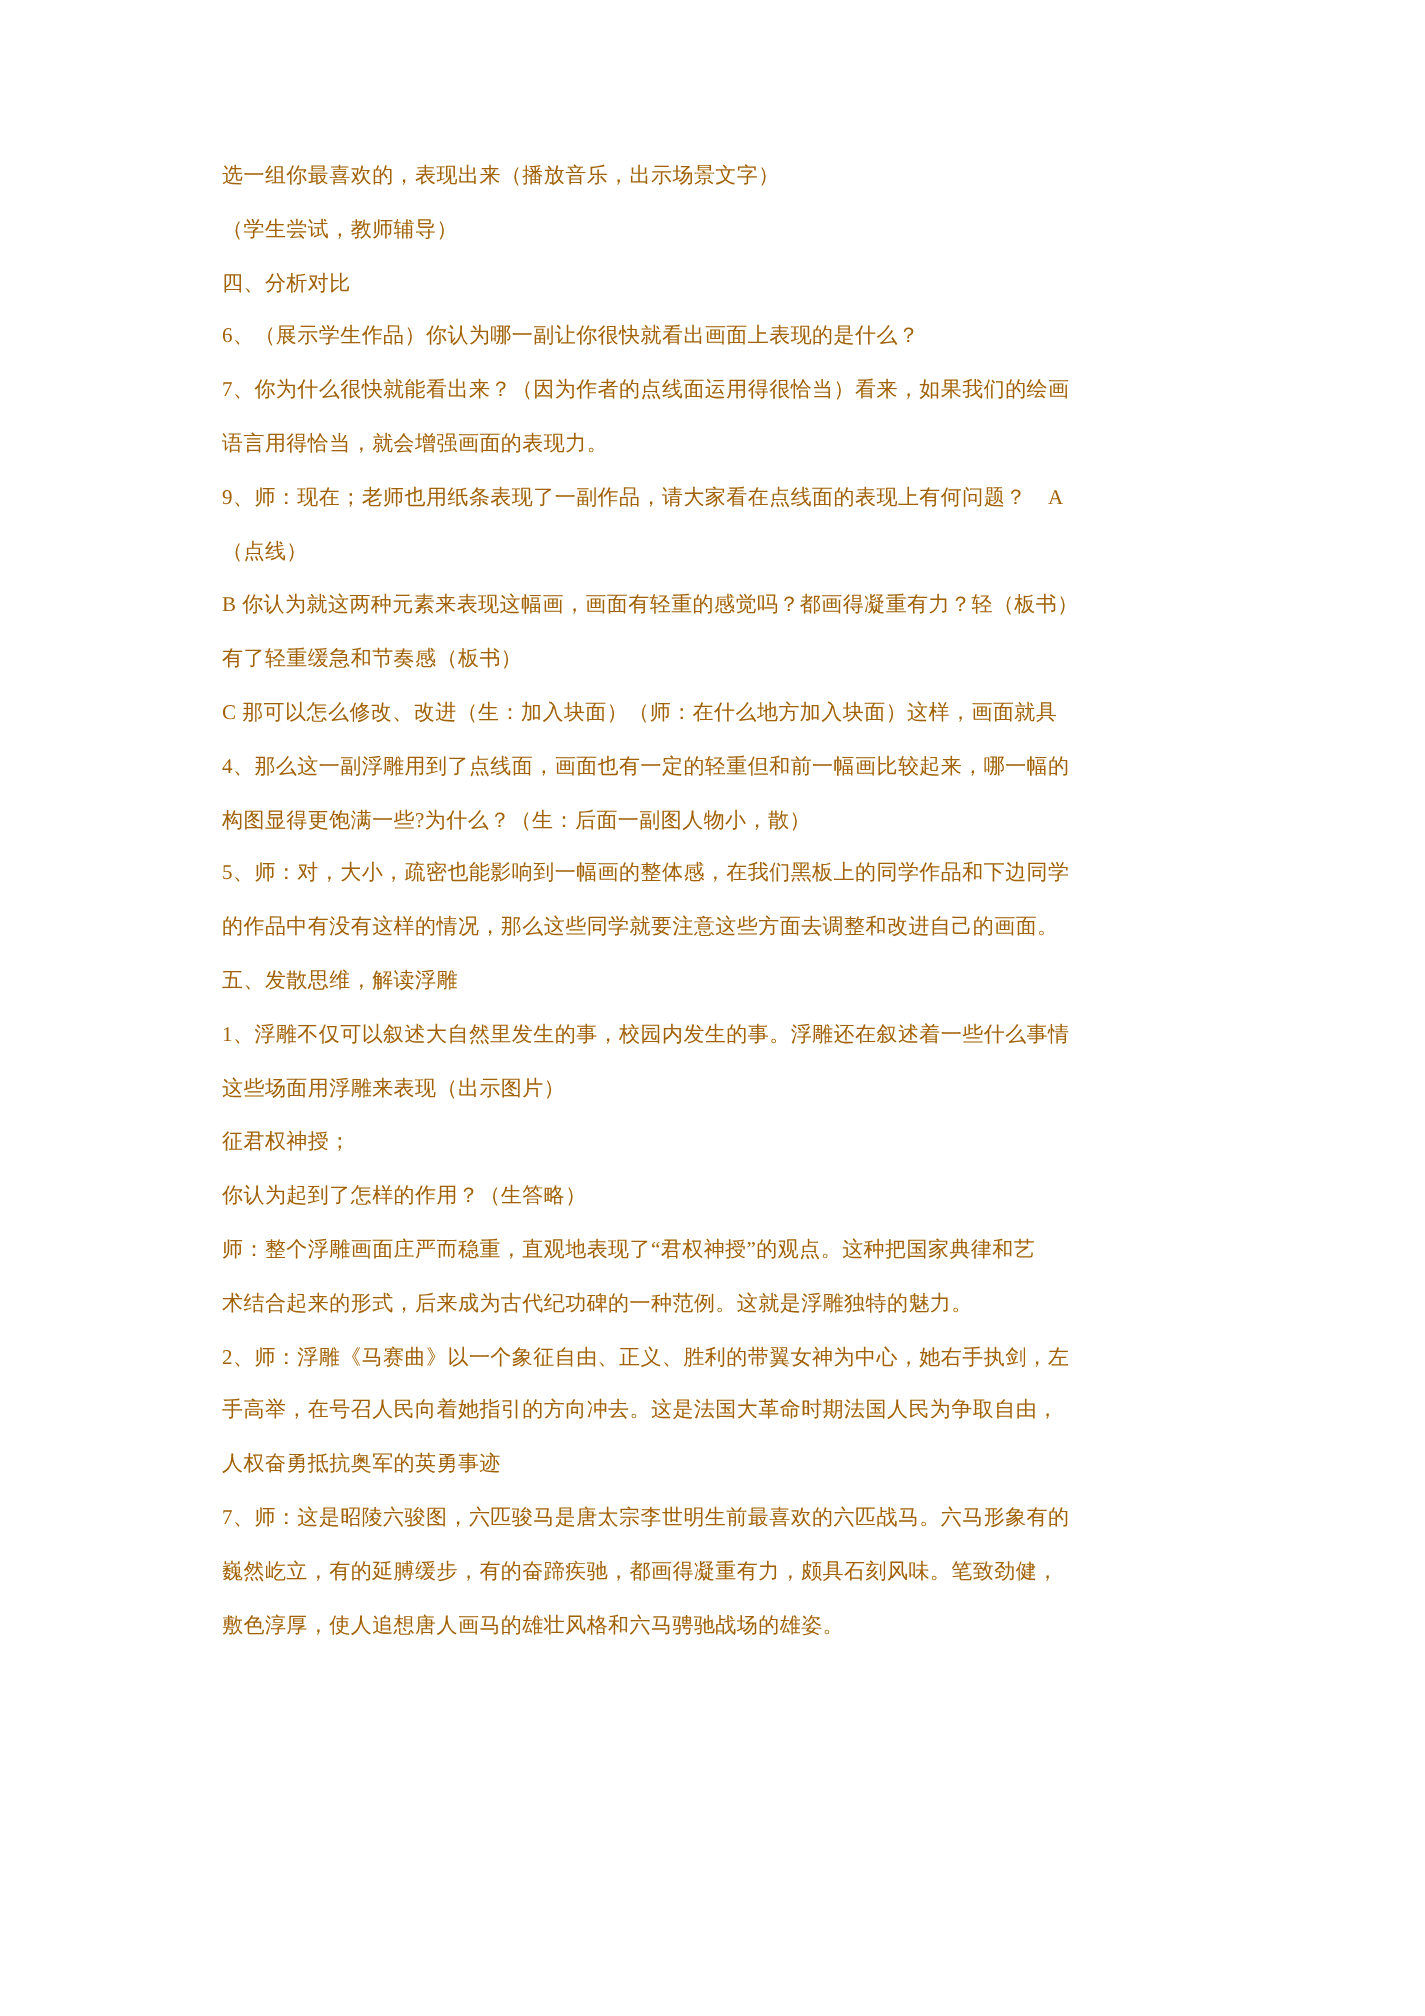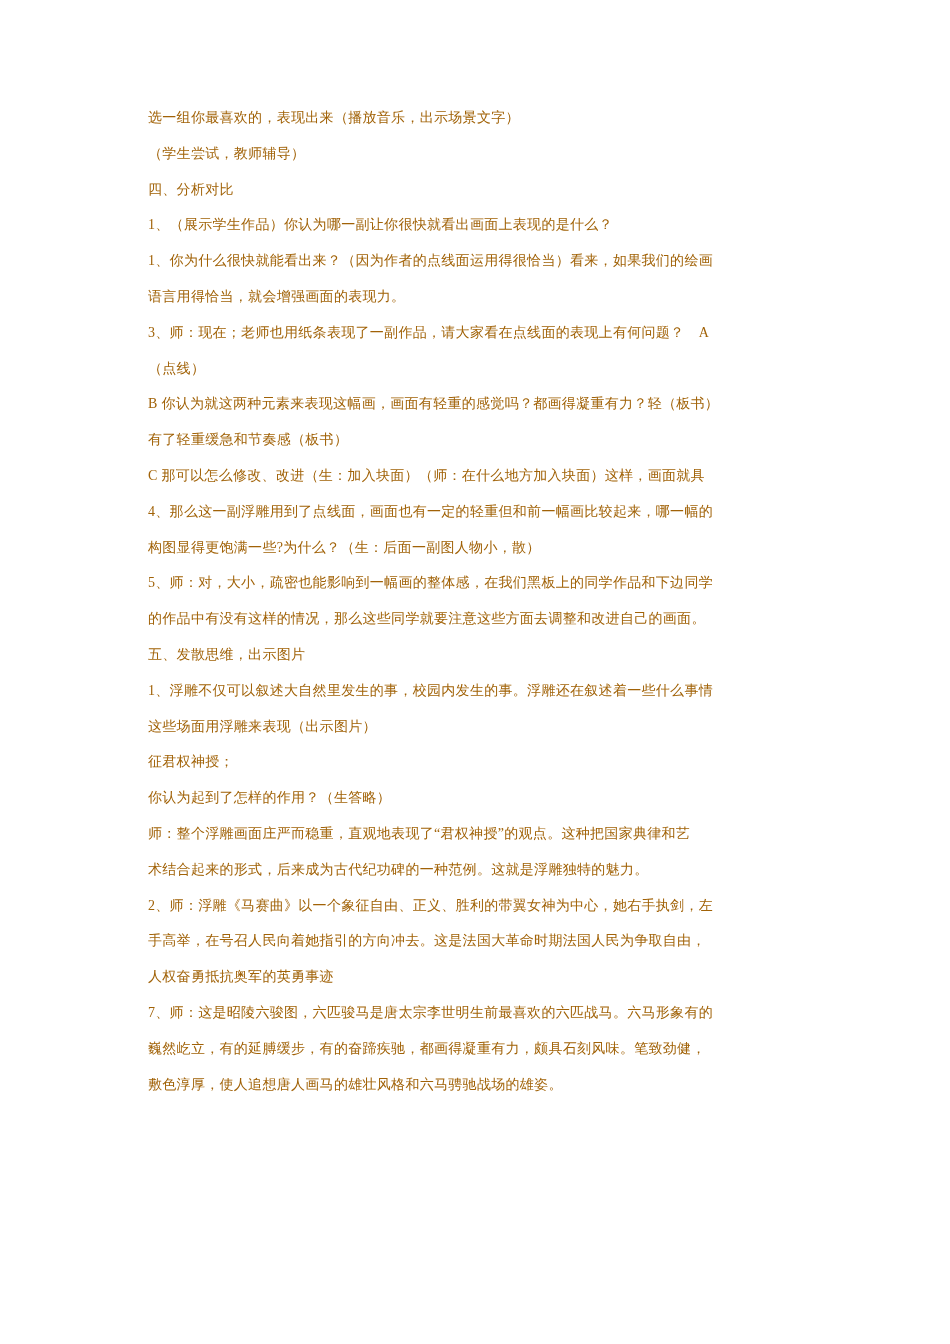--- a/index.html
+++ b/index.html
@@ -34,33 +34,33 @@
     }
   </style>
 </head>
 <body>
 
 <div class="page">
   <div class="content">
     <p class="line">选一组你最喜欢的，表现出来（播放音乐，出示场景文字）</p>
     <p class="line">（学生尝试，教师辅导）</p>
     <p class="line">四、分析对比</p>
-    <p class="line">1、（展示学生作品）你认为哪一副让你很快就看出画面上表现的是什么？</p>
-    <p class="line">1、你为什么很快就能看出来？（因为作者的点线面运用得很恰当）看来，如果我们的绘画</p>
+    <p class="line">6、（展示学生作品）你认为哪一副让你很快就看出画面上表现的是什么？</p>
+    <p class="line">7、你为什么很快就能看出来？（因为作者的点线面运用得很恰当）看来，如果我们的绘画</p>
     <p class="line">语言用得恰当，就会增强画面的表现力。</p>
-    <p class="line">3、师：现在；老师也用纸条表现了一副作品，请大家看在点线面的表现上有何问题？　A</p>
+    <p class="line">9、师：现在；老师也用纸条表现了一副作品，请大家看在点线面的表现上有何问题？　A</p>
     <p class="line">（点线）</p>
     <p class="line">B 你认为就这两种元素来表现这幅画，画面有轻重的感觉吗？都画得凝重有力？轻（板书）</p>
     <p class="line">有了轻重缓急和节奏感（板书）</p>
     <p class="line">C 那可以怎么修改、改进（生：加入块面）（师：在什么地方加入块面）这样，画面就具</p>
     <p class="line">4、那么这一副浮雕用到了点线面，画面也有一定的轻重但和前一幅画比较起来，哪一幅的</p>
     <p class="line">构图显得更饱满一些?为什么？（生：后面一副图人物小，散）</p>
     <p class="line">5、师：对，大小，疏密也能影响到一幅画的整体感，在我们黑板上的同学作品和下边同学</p>
     <p class="line">的作品中有没有这样的情况，那么这些同学就要注意这些方面去调整和改进自己的画面。</p>
-    <p class="line">五、发散思维，出示图片</p>
+    <p class="line">五、发散思维，解读浮雕</p>
     <p class="line">1、浮雕不仅可以叙述大自然里发生的事，校园内发生的事。浮雕还在叙述着一些什么事情</p>
     <p class="line">这些场面用浮雕来表现（出示图片）</p>
     <p class="line">征君权神授；</p>
     <p class="line">你认为起到了怎样的作用？（生答略）</p>
     <p class="line">师：整个浮雕画面庄严而稳重，直观地表现了“君权神授”的观点。这种把国家典律和艺</p>
     <p class="line">术结合起来的形式，后来成为古代纪功碑的一种范例。这就是浮雕独特的魅力。</p>
     <p class="line">2、师：浮雕《马赛曲》以一个象征自由、正义、胜利的带翼女神为中心，她右手执剑，左</p>
     <p class="line">手高举，在号召人民向着她指引的方向冲去。这是法国大革命时期法国人民为争取自由，</p>
     <p class="line">人权奋勇抵抗奥军的英勇事迹</p>
     <p class="line">7、师：这是昭陵六骏图，六匹骏马是唐太宗李世明生前最喜欢的六匹战马。六马形象有的</p>

